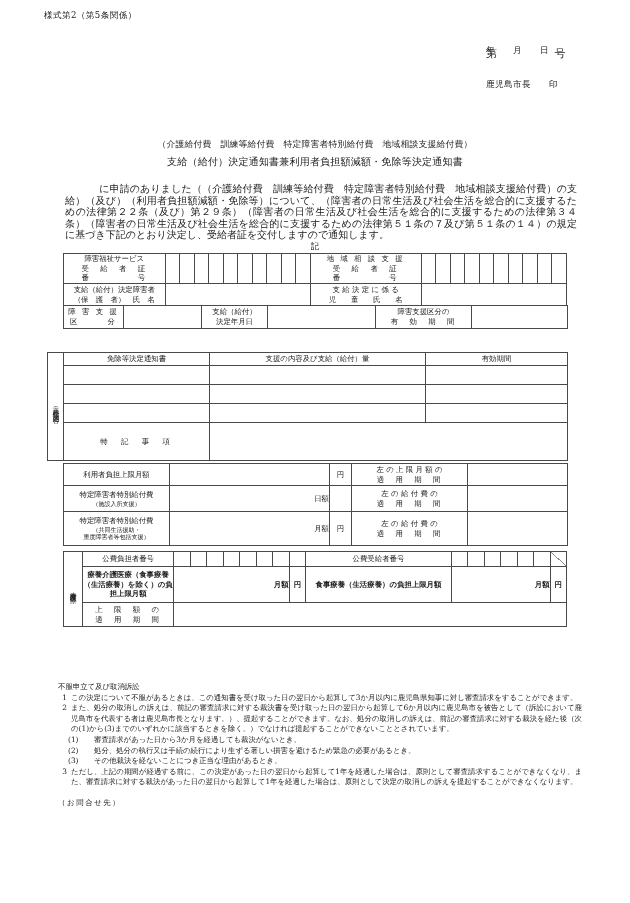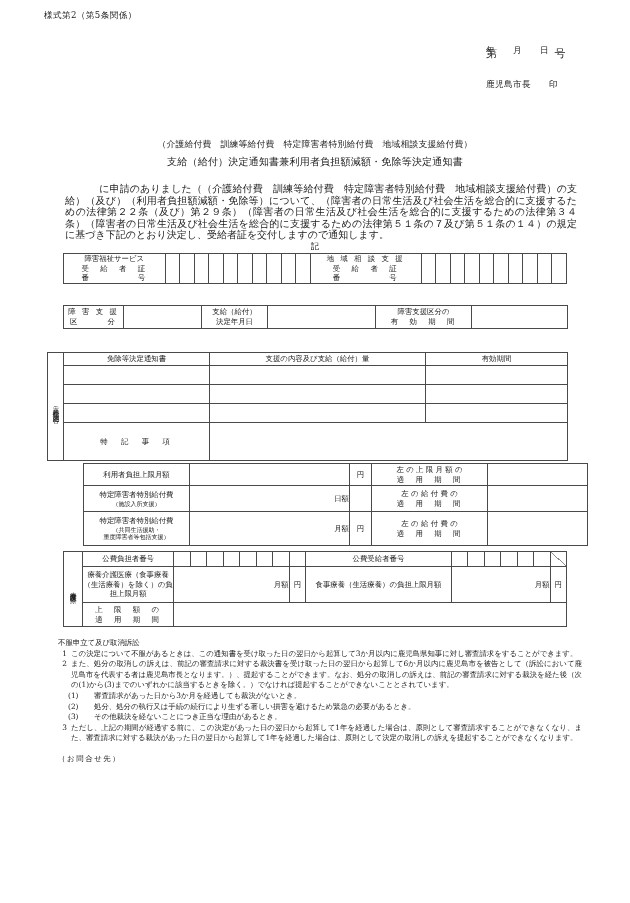--- a/index.html
+++ b/index.html
@@ -48,21 +48,21 @@
   }
   .slash{position:relative;overflow:hidden;}
   .slash:after{
     content:"";position:absolute;left:0;top:0;width:100%;height:100%;
     background:linear-gradient(to top right,transparent 48%,#8d8d8d 48%,#8d8d8d 52%,transparent 52%);
   }
   .small{font-size:6.4px;line-height:8.2px;}
   .tiny{font-size:6.0px;line-height:7.6px;}
 
   
-  .notice{position:absolute;left:58px;top:638px;width:524px;font-size:7.4px;line-height:10.6px;letter-spacing:0px;}
+  .notice{position:absolute;left:58px;top:682px;width:524px;font-size:7.4px;line-height:10.6px;letter-spacing:0px;}
   .notice .hd{margin-bottom:0px;}
   .notice .it{display:flex;margin-top:0px;}
   .notice .num{width:13px;flex:none;text-align:center;}
   .notice .num2{width:26px;flex:none;text-align:left;padding-left:10px;}
   .notice .txt{flex:1;text-align:justify;}
   .contact{margin-top:10px;letter-spacing:1.6px;}
 </style>
 </head>
 <body>
 
@@ -130,20 +130,32 @@
       <td class="dash-l"></td>
       <td class="dash-l"></td>
       <td class="dash-l"></td>
       <td class="dash-l"></td>
       <td class="dash-l"></td>
       <td class="dash-l"></td>
       <td class="dash-l"></td>
       <td class="dash-l"></td>
       <td class="dash-l"></td>
     </tr>
+    <tr style="height:22px;">
+      <td class="lbl">
+        <div>支給（給付）決定障害者</div>
+        <div>（保　護　者）　氏　名</div>
+      </td>
+      <td colspan="10"></td>
+      <td class="lbl">
+        <div>支 給 決 定 に 係 る</div>
+        <div>児　　童　　氏　　名</div>
+      </td>
+      <td colspan="10"></td>
+    </tr>
   </tbody>
     </table>
 
   <table class="tbl" style="left:63px;top:305px;width:504px;">
     <colgroup>
       <col style="width:60px">
         <col style="width:78px">
         <col style="width:66px">
         <col style="width:108px">
         <col style="width:96px">
@@ -201,21 +213,21 @@
           <td></td>
           <td></td>
         </tr>
     <tr style="height:38px;margin-top:20px;">
       <td class="c sp">特　記　事　項</td>
       <td colspan="2"></td>
     </tr>
   </tbody>
     </table>
 
-  <table class="tbl" style="left:63px;top:463px;width:504px;margin-left:20px;">
+  <table class="tbl" style="left:63px;top:463px;width:504px;">
     <colgroup>
       <col style="width:106px">
         <col style="width:160px">
         <col style="width:22px">
         <col style="width:116px">
         <col style="width:100px">
     </colgroup>
     <tbody>
         <tr style="height:22px;">
       <td class="c">利用者負担上限月額</td>
@@ -294,21 +306,21 @@
       <td></td>
       <td class="c">公費受給者番号</td>
       <td></td>
       <td class="dash-l"></td>
       <td class="dash-l"></td>
       <td></td>
       <td class="dash-l"></td>
       <td class="dash-l"></td>
       <td class="slash"></td>
     </tr>
-    <tr style="height:36px;">
+    <tr style="height:36px;font-weight:bold;">
       <td class="c tiny">療養介護医療（食事療養（生活療養）を除く）の負担上限月額</td>
       <td class="l" colspan="7">月額</td>
       <td class="c">円</td>
       <td class="c small">食事療養（生活療養）の負担上限月額</td>
       <td class="l" colspan="6">月額</td>
       <td class="c">円</td>
     </tr>
     <tr style="height:24px;">
       <td class="lbl">
         <div class="sp2">上　限　額　の</div>

